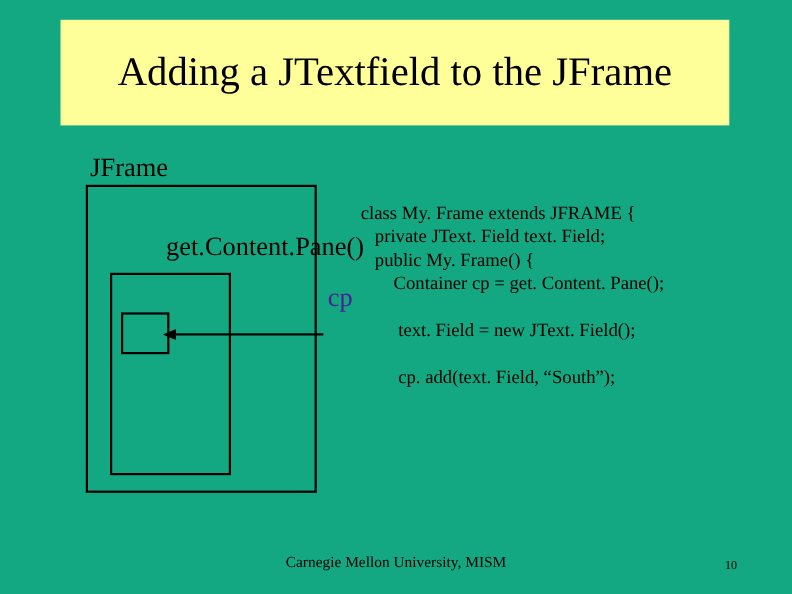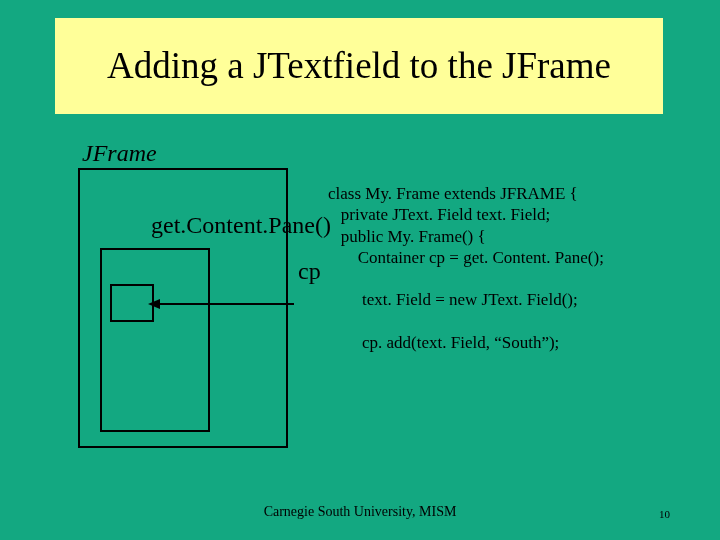--- a/index.html
+++ b/index.html
@@ -30,36 +30,35 @@
     font-size: 37px;
     line-height: 1.2;
     color: #000;
   }
   .jframe-label {
     position: absolute;
     left: 82px;
     top: 140px;
     font-size: 24px;
     color: #000;
-    font-style: italic;
   }
   .getcontent {
     position: absolute;
     left: 107px;
     top: 212px;
     font-size: 24px;
     color: #000;
     margin-left: 44px;
   }
   .cp-label {
     position: absolute;
     left: 298px;
     top: 258px;
     font-size: 24px;
-    color: #000000;
+    color: #4c1d95;
   }
   .outer-rect {
     position: absolute;
     left: 78px;
     top: 168px;
     width: 210px;
     height: 280px;
     border: 2px solid #000;
     box-sizing: border-box;
     background: transparent;
@@ -152,14 +151,14 @@
 
 <div class="code"><span>class My. Frame extends JFRAME {</span>
 <span>   private JText. Field text. Field;</span>
 <span>   public My. Frame() {</span>
 <span>       Container cp = get. Content. Pane();</span>
 <span></span>
 <span>        text. Field = new JText. Field();</span>
 <span></span>
 <span>        cp. add(text. Field, “South”);</span></div>
 
-<div class="footer">Carnegie South University, MISM</div>
+<div class="footer">Carnegie Mellon University, MISM</div>
 <div class="pagenum">10</div>
 
 </body></html>

